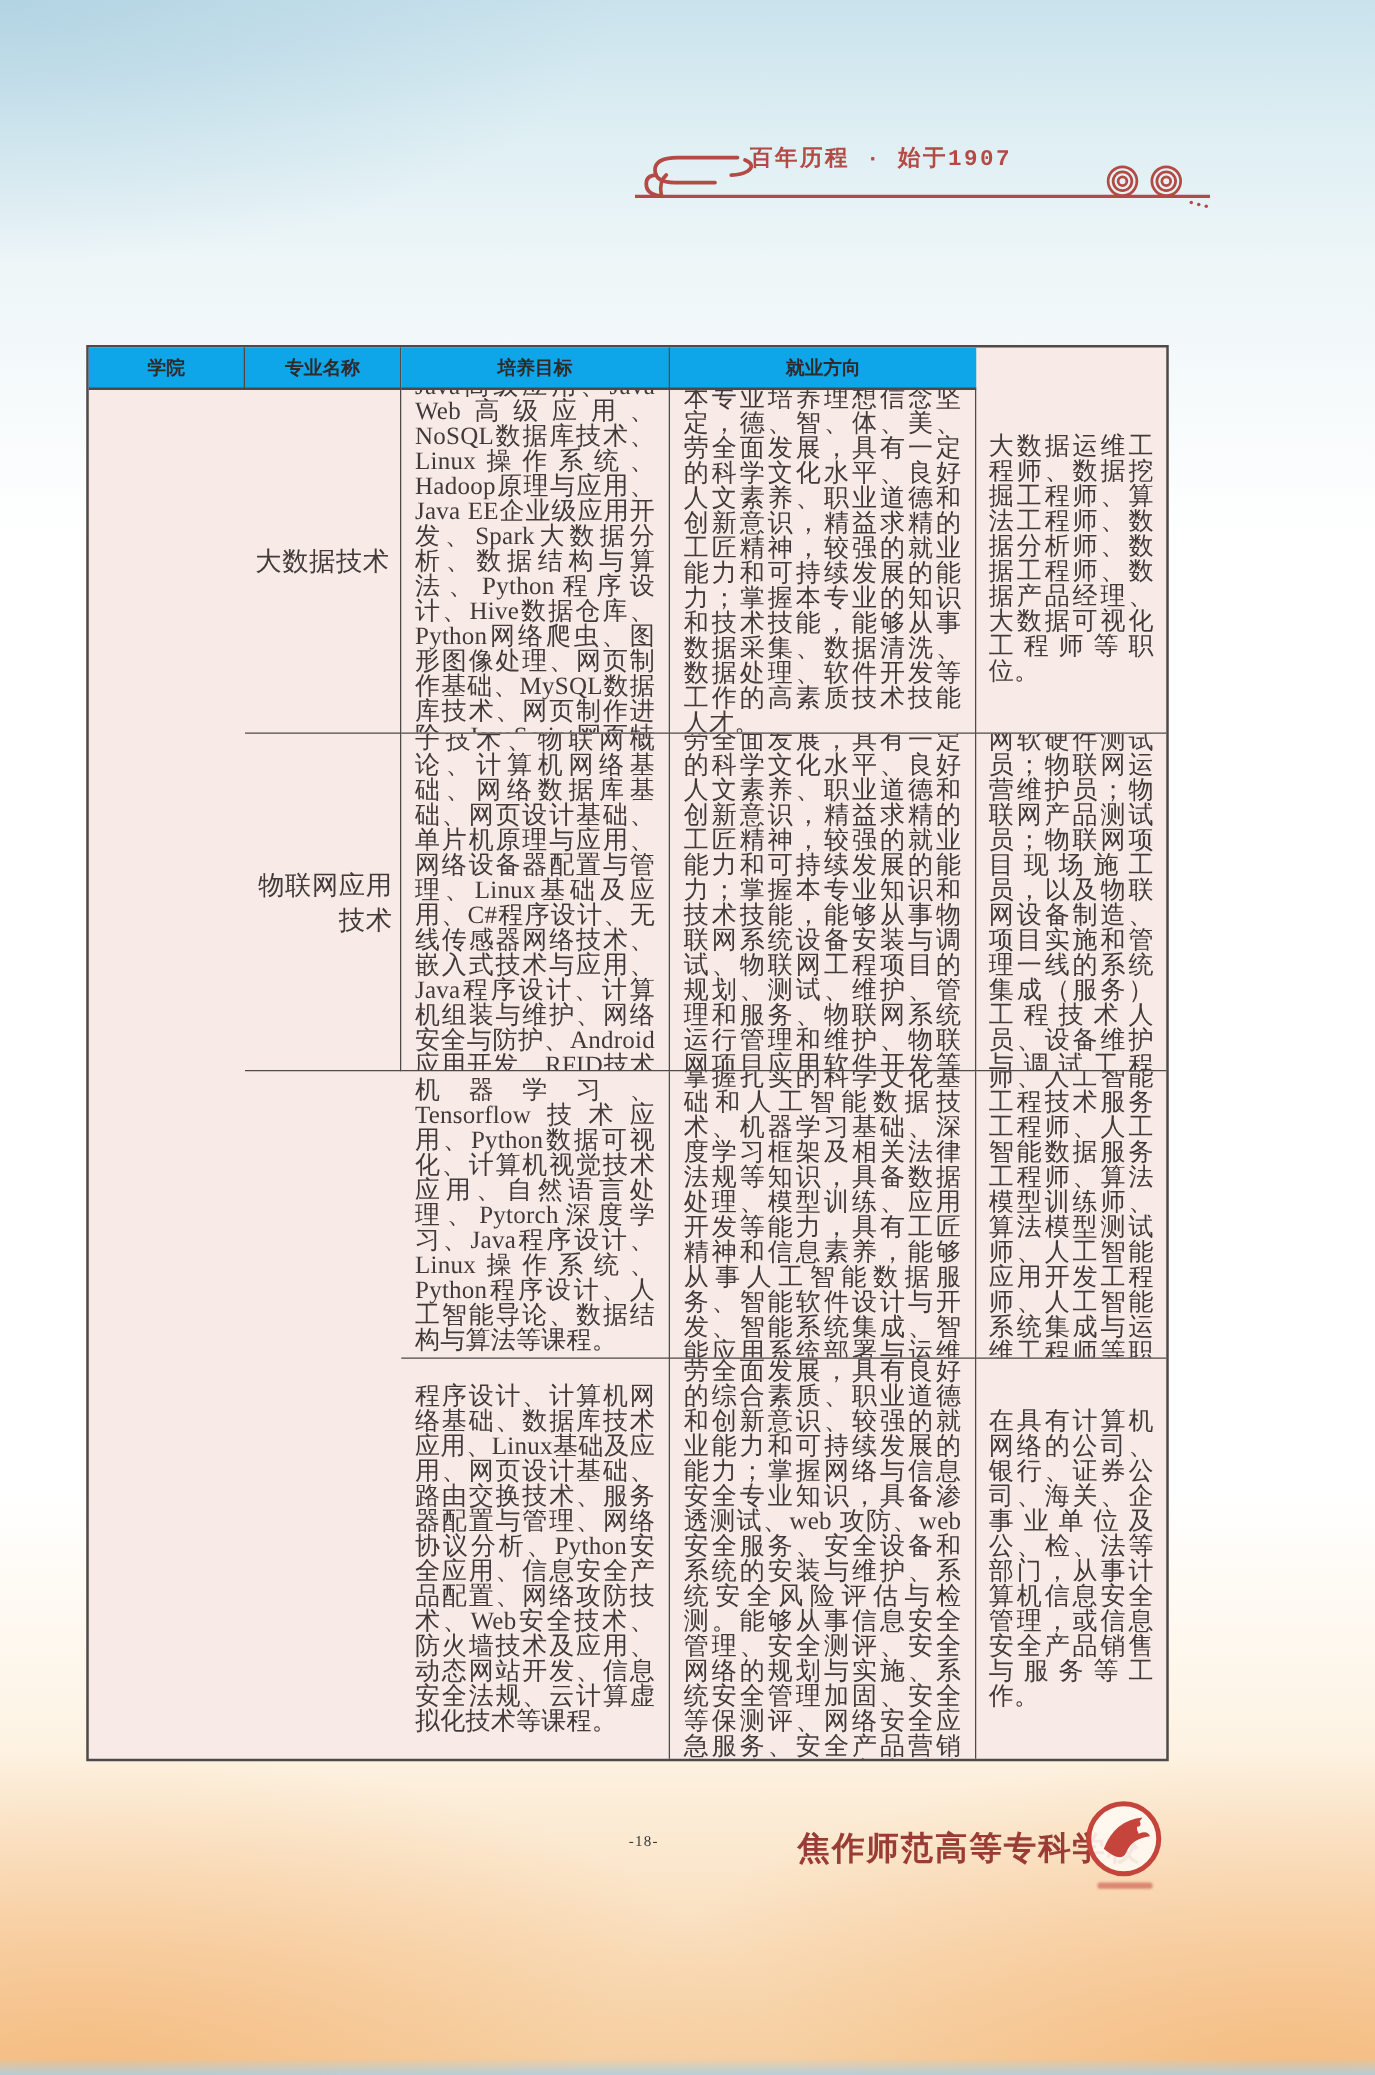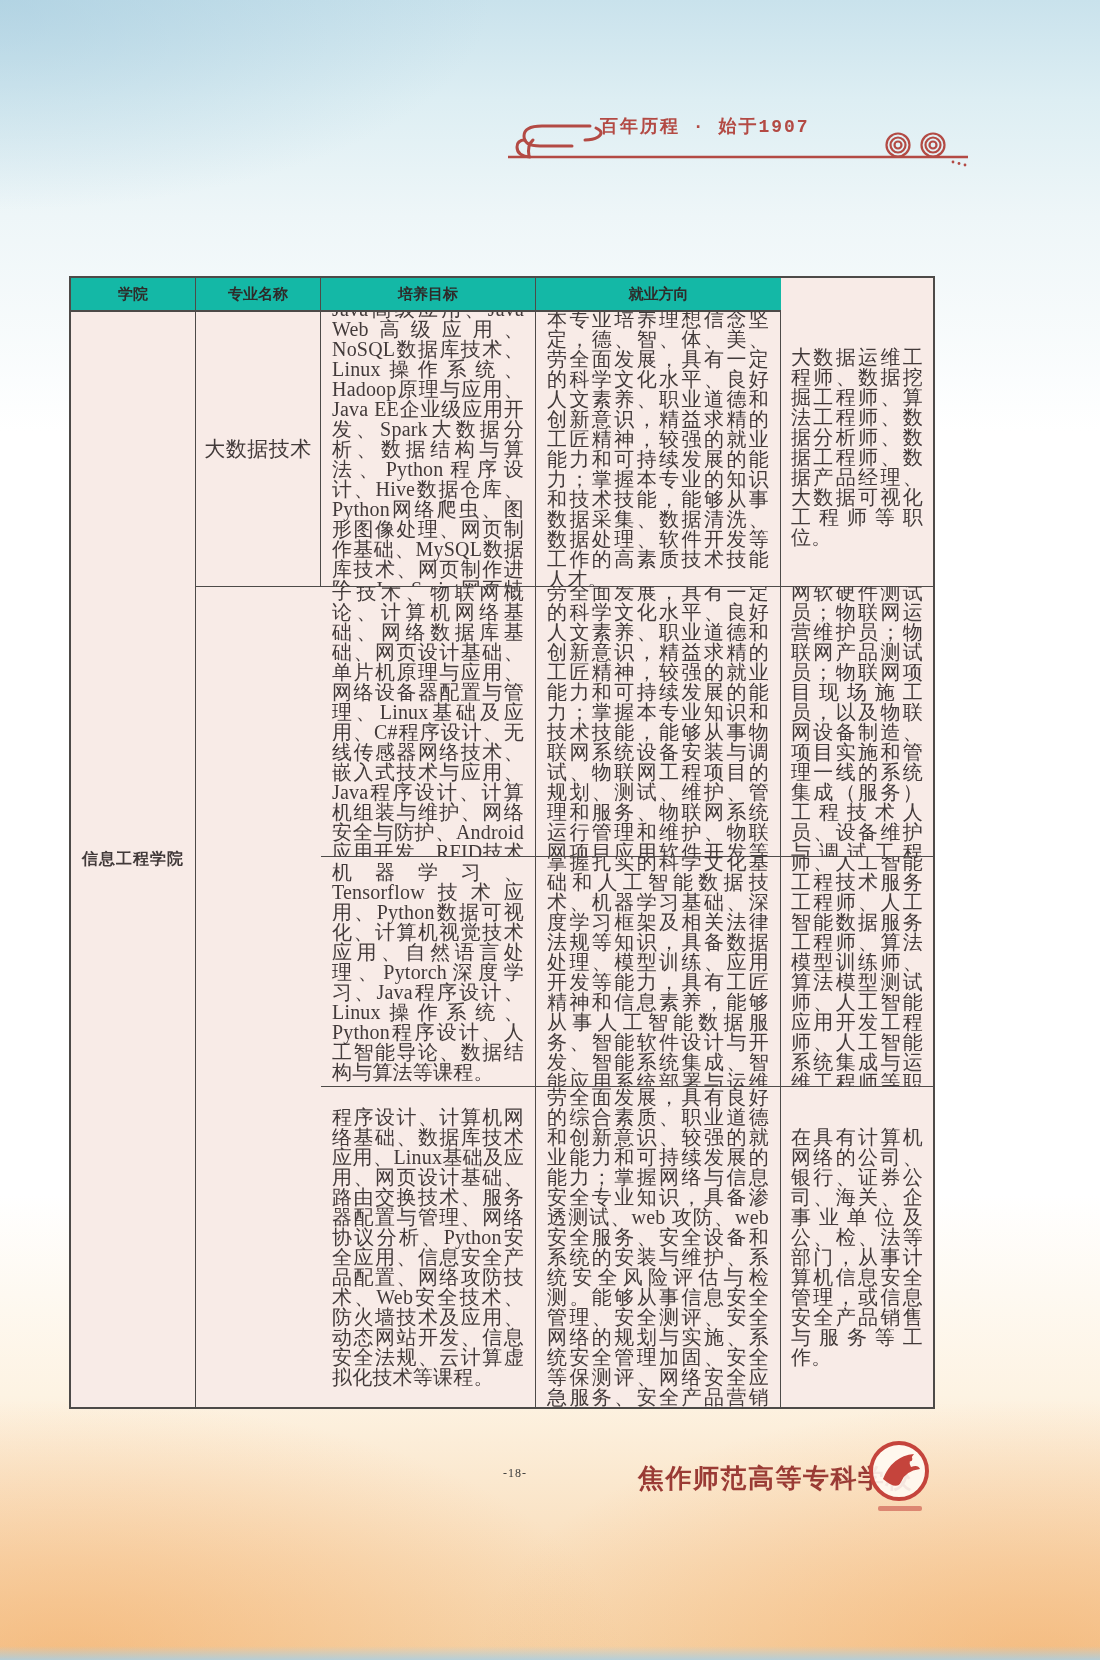--- a/index.html
+++ b/index.html
@@ -35,21 +35,21 @@
     color:#423a3a;
   }
   .cell{
     border-right:1px solid #4d4a48;border-bottom:1px solid #4d4a48;
     box-sizing:border-box;display:flex;align-items:center;justify-content:center;
     overflow:hidden;
   }
   .cell.last{border-right:none;}
   .cell.bb0{border-bottom:none;}
   .hdr{
-    background:#14b8a6;font-family:"Liberation Sans","DejaVu Sans",sans-serif;
+    background:#0ea5e9;font-family:"Liberation Sans","DejaVu Sans",sans-serif;
     font-weight:bold;font-size:15px;color:#2e2b2a;border-bottom:2px solid #4d4a48;
   }
   .college{font-weight:bold;font-size:16px;letter-spacing:1px;}
   .major{font-size:21px;letter-spacing:0.5px;text-align:right;padding:0 6px;}
   .txt{align-items:center;}
   .txt .inner{
     width:100%;padding:6px 11px;text-align:justify;text-justify:inter-ideograph;
     font-size:20px;line-height:20px;letter-spacing:0.2px;
   }
   .jobs .inner{padding:6px 10px;}
@@ -99,33 +99,33 @@
   <div class="banner-text">百年历程 · 始于1907</div>
 </div>
 
 <div class="majors-table">
 
   <div class="cell hdr">学院</div>
   <div class="cell hdr">专业名称</div>
   <div class="cell hdr">培养目标</div>
   <div class="cell hdr last">就业方向</div>
 
-  <div class="cell college bb0" style="grid-column:1;grid-row:2/6;">信息工程学院</div>
 
   <div class="cell major" style="grid-column:2;grid-row:2;">大数据技术</div>
   <div class="cell txt" style="grid-column:3;grid-row:2;">
       <div class="inner">Java面向对象基础、Java高级应用、Java Web高级应用、NoSQL数据库技术、Linux操作系统、Hadoop原理与应用、Java EE企业级应用开发、Spark大数据分析、数据结构与算法、Python程序设计、Hive数据仓库、Python网络爬虫、图形图像处理、网页制作基础、MySQL数据库技术、网页制作进阶、JavaScript网页特效等。</div>
     </div>
   <div class="cell txt" style="grid-column:4;grid-row:2;">
       <div class="inner">本专业培养理想信念坚定，德、智、体、美、劳全面发展，具有一定的科学文化水平、良好人文素养、职业道德和创新意识，精益求精的工匠精神，较强的就业能力和可持续发展的能力；掌握本专业的知识和技术技能，能够从事数据采集、数据清洗、数据处理、软件开发等工作的高素质技术技能人才。</div>
     </div>
   <div class="cell txt jobs last" style="grid-column:5;grid-row:2;font-family:Liberation Mono, monospace;">
       <div class="inner">大数据运维工程师、数据挖掘工程师、算法工程师、数据分析师、数据工程师、数据产品经理、大数据可视化工程师等职位。</div>
     </div>
 
+  <div class="cell major" style="grid-column:2;grid-row:3;">物联网应用技术</div>
   <div class="cell txt" style="grid-column:3;grid-row:3;">
       <div class="inner">C语言程序设计、C语言高级应用、数字电子技术、物联网概论、计算机网络基础、网络数据库基础、网页设计基础、单片机原理与应用、网络设备器配置与管理、Linux基础及应用、C#程序设计、无线传感器网络技术、嵌入式技术与应用、Java程序设计、计算机组装与维护、网络安全与防护、Android应用开发、RFID技术与应用、传感网应用开发等。</div>
     </div>
   <div class="cell txt" style="grid-column:4;grid-row:3;">
       <div class="inner">本专业培养理想信念坚定，德、智、体、美、劳全面发展，具有一定的科学文化水平、良好人文素养、职业道德和创新意识，精益求精的工匠精神，较强的就业能力和可持续发展的能力；掌握本专业知识和技术技能，能够从事物联网系统设备安装与调试、物联网工程项目的规划、测试、维护、管理和服务、物联网系统运行管理和维护、物联网项目应用软件开发等工作的高素质技术技能人才。</div>
     </div>
   <div class="cell txt jobs last" style="grid-column:5;grid-row:3;">
       <div class="inner">物联网嵌入式软硬件设计、测试员；物联网软硬件测试员；物联网运营维护员；物联网产品测试员；物联网项目现场施工员，以及物联网设备制造、项目实施和管理一线的系统集成（服务）工程技术人员、设备维护与调试工程师、技术支持工程师等职位。</div>
     </div>
 

